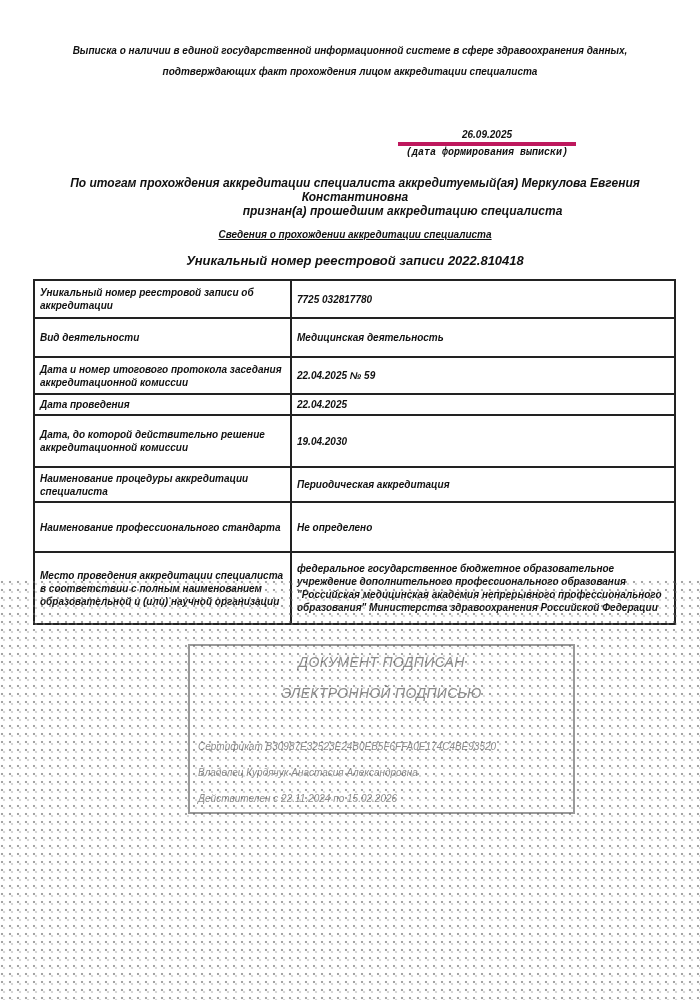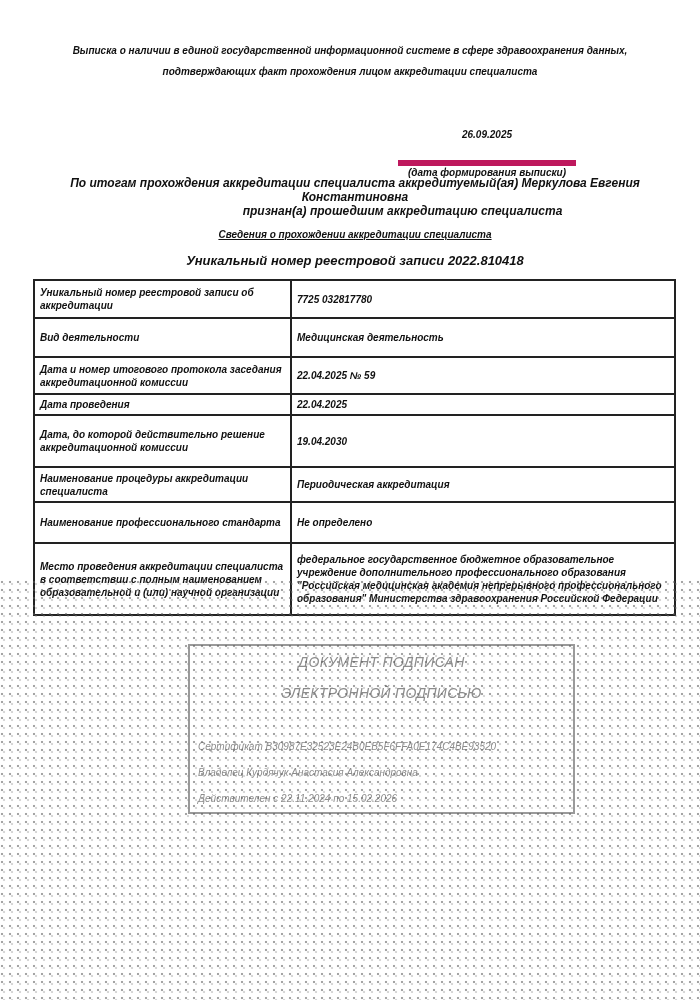--- a/index.html
+++ b/index.html
@@ -16,22 +16,22 @@
       z-index: 5; pointer-events: none;
     }
     .title {
       position: absolute; left: 60px; top: 40px; width: 580px; text-align: center;
       font-weight: bold; font-style: italic; font-size: 10px; line-height: 21px;
     }
     .date-block {
       position: absolute; left: 398px; top: 128px; width: 178px; text-align: center;
       font-weight: bold; font-style: italic; font-size: 10px;
     }
-    .date-value { border-bottom: 6px solid #be185d; padding-bottom: 19px; line-height: 13px; }
-    .date-caption { line-height: 14px; }
+    .date-value { border-bottom: 4px solid #be185d; padding-bottom: 1px; line-height: 13px; }
+    .date-caption { line-height: 14px; font-family: Liberation Mono, monospace; }
     .intro {
       position: absolute; left: 40px; top: 176px; width: 630px; text-align: center;
       font-weight: bold; font-style: italic; font-size: 12px; line-height: 14px;
     }
     .intro .line2 { display: block; padding-left: 95px; }
     .section-heading {
       position: absolute; left: 0; top: 229px; width: 710px; text-align: center;
       font-weight: bold; font-style: italic; font-size: 10px; text-decoration: underline;
     }
     .registry {
@@ -95,21 +95,21 @@
       <td>22.04.2025</td>
     </tr>
     <tr style="height:52px">
       <td class="label">Дата, до которой действительно решение аккредитационной комиссии</td>
       <td>19.04.2030</td>
     </tr>
     <tr style="height:35px">
       <td class="label">Наименование процедуры аккредитации специалиста</td>
       <td>Периодическая аккредитация</td>
     </tr>
-    <tr style="height:41px">
+    <tr style="height:50px">
       <td class="label">Наименование профессионального стандарта</td>
       <td>Не определено</td>
     </tr>
     <tr style="height:72px">
       <td class="label">Место проведения аккредитации специалиста в соответствии с полным наименованием образовательной и (или) научной организации</td>
       <td>федеральное государственное бюджетное образовательное учреждение дополнительного профессионального образования "Российская медицинская академия непрерывного профессионального образования" Министерства здравоохранения Российской Федерации</td>
     </tr>
   </tbody>
 </table>
 

